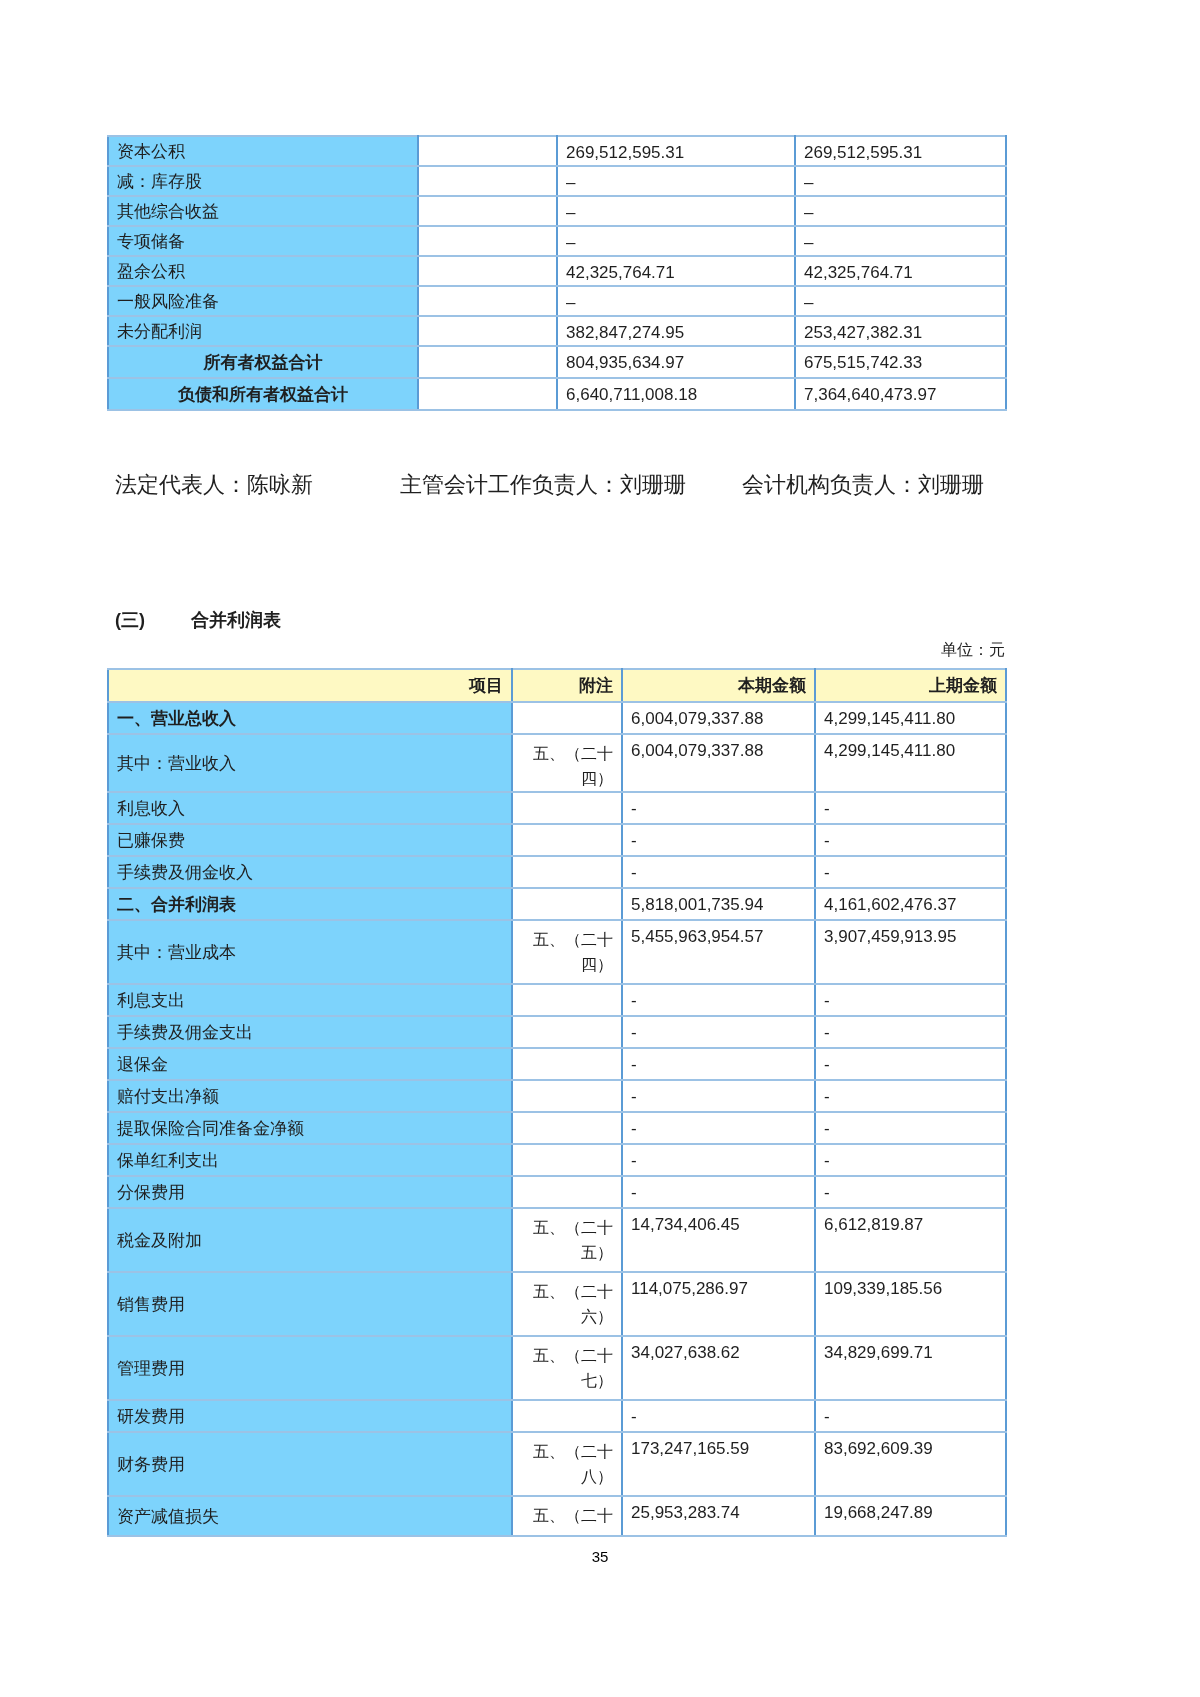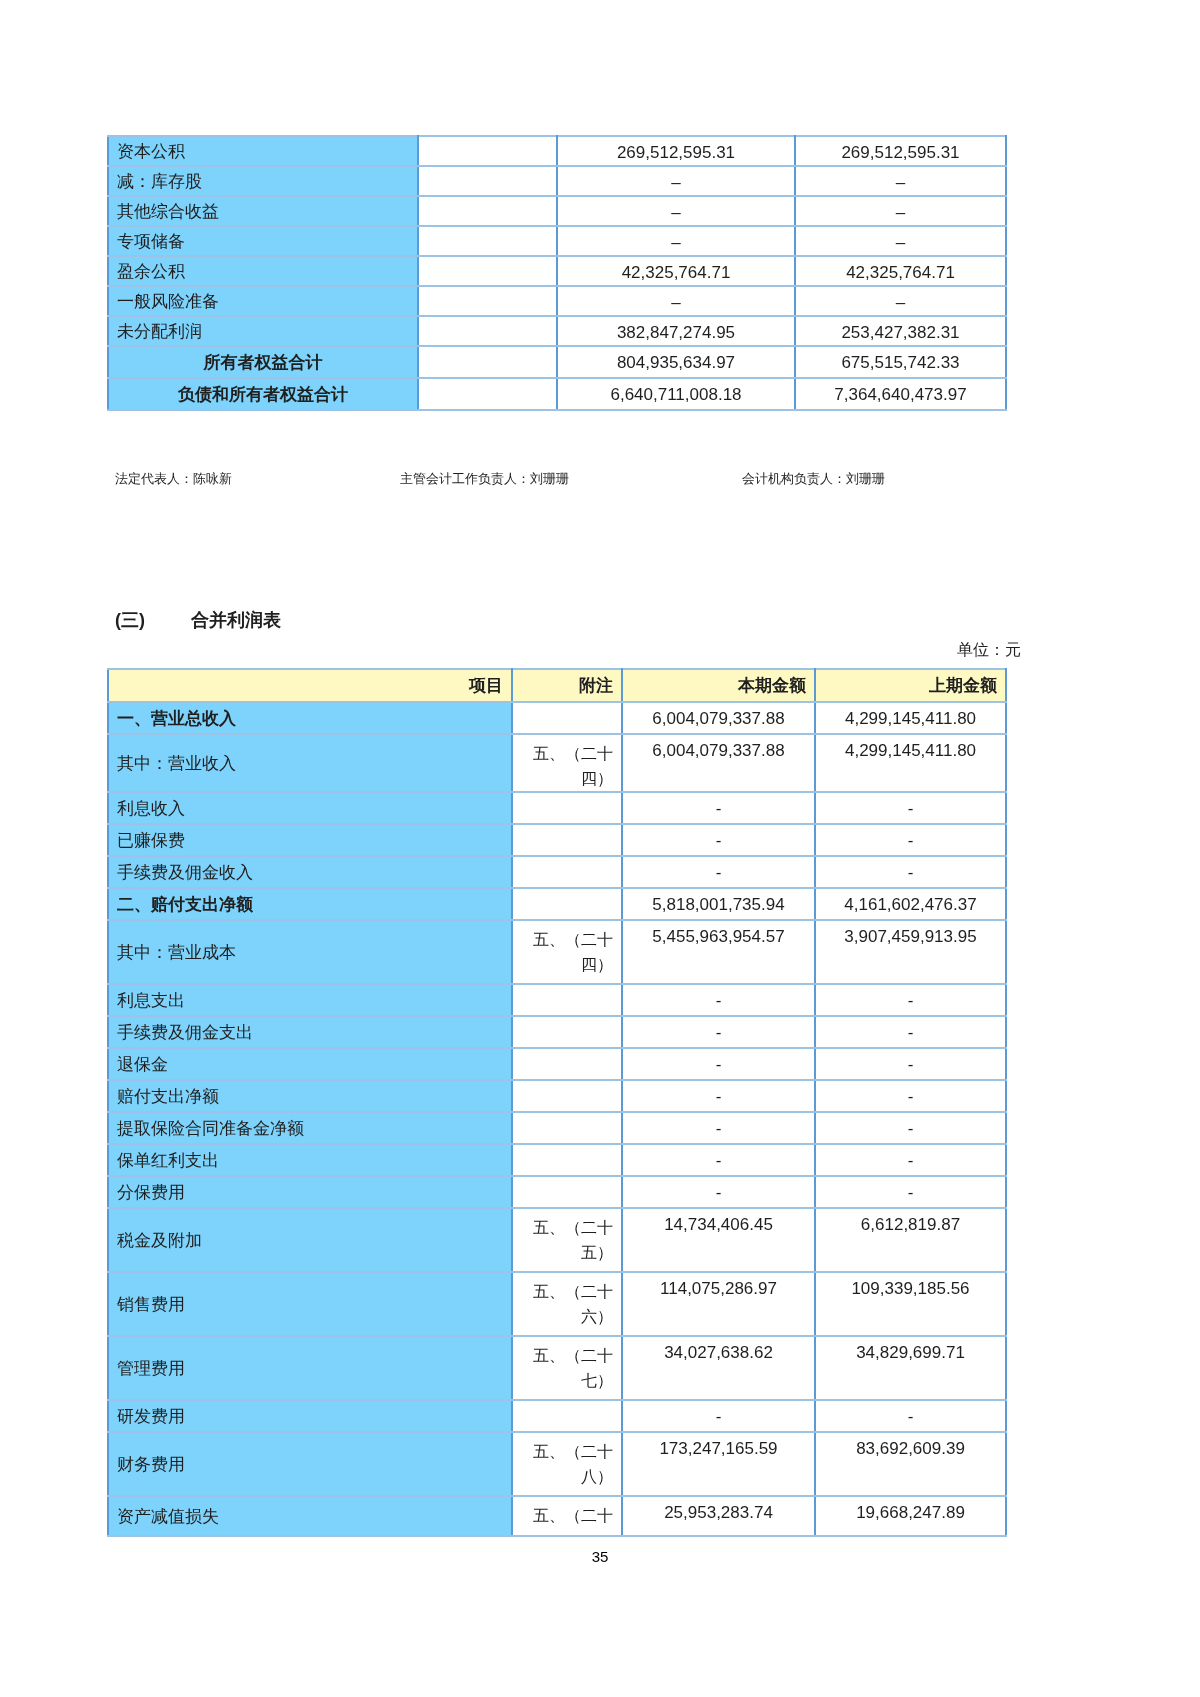--- a/index.html
+++ b/index.html
@@ -17,41 +17,41 @@
     border-bottom:2px solid #9cc2e5;
     border-left:2px solid #5b9bd5;
     border-right:2px solid #5b9bd5;
     font-size:17px;
     padding:0 8px;
     overflow:hidden;
     box-sizing:border-box;
   }
   .lbl{background:#7dd3fc;text-align:left;vertical-align:middle;}
   .note{text-align:right;vertical-align:top;padding-top:6px;font-size:16px;white-space:pre-line;line-height:25px;}
-  .num{text-align:center;vertical-align:top;padding-top:6px;font-variant-numeric:tabular-nums;}
+  .num{text-align:left;vertical-align:top;padding-top:6px;font-variant-numeric:tabular-nums;}
   tr.bold td{font-weight:bold;}
   tr.bold td.num, tr.bold td.note{font-weight:normal;}
   td.center{text-align:center;}
   td.ind{}
   .bs-table tr{height:30px;}
   .bs-table tr.total{height:32px;}
   .is-table tr.single{height:32px;}
   .is-table tr.tall{height:64px;}
   .is-table tr.last{height:40px;}
   .is-table tr.head{height:33px;}
   .is-table th{background:#fef9c3;font-weight:bold;text-align:right;vertical-align:middle;font-size:17px;}
 
   
   .bs-table{position:absolute;top:135px;left:0;}
-  .sig-row{position:absolute;top:470px;left:0;width:898px;height:24px;font-size:13px;}
+  .sig-row{position:absolute;top:470px;left:0;width:898px;height:24px;font-size:22px;}
   .sig-row span{position:absolute;top:0;white-space:nowrap;}
   .sig-1{left:8px;} .sig-2{left:293px;} .sig-3{left:635px;}
   .section-heading{position:absolute;top:608px;left:8px;font-size:18px;font-weight:bold;}
   .section-heading .sec-title{margin-left:46px;}
-  .unit-line{position:absolute;top:640px;left:16px;width:898px;text-align:right;font-size:16px;}
+  .unit-line{position:absolute;top:640px;left:0;width:898px;text-align:right;font-size:16px;}
   .is-table{position:absolute;top:668px;left:0;}
   .page-number{position:absolute;top:1548px;left:0;width:1200px;text-align:center;font-size:15px;color:#000000;}
 </style>
 </head>
 <body>
 
 <div class="content">
 
   <table class="bs-table">
     <colgroup>
@@ -170,21 +170,21 @@
           <td class="num">-</td>
           <td class="num">-</td>
         </tr>
         <tr class="single">
           <td class="lbl ind">手续费及佣金收入</td>
           <td class="note"></td>
           <td class="num">-</td>
           <td class="num">-</td>
         </tr>
         <tr class="single bold">
-          <td class="lbl">二、赔付支出净额</td>
+          <td class="lbl">二、合并利润表</td>
           <td class="note"></td>
           <td class="num">5,818,001,735.94</td>
           <td class="num">4,161,602,476.37</td>
         </tr>
         <tr class="tall">
           <td class="lbl">其中：营业成本</td>
           <td class="note">五、（二十
 四）</td>
           <td class="num">5,455,963,954.57</td>
           <td class="num">3,907,459,913.95</td>

